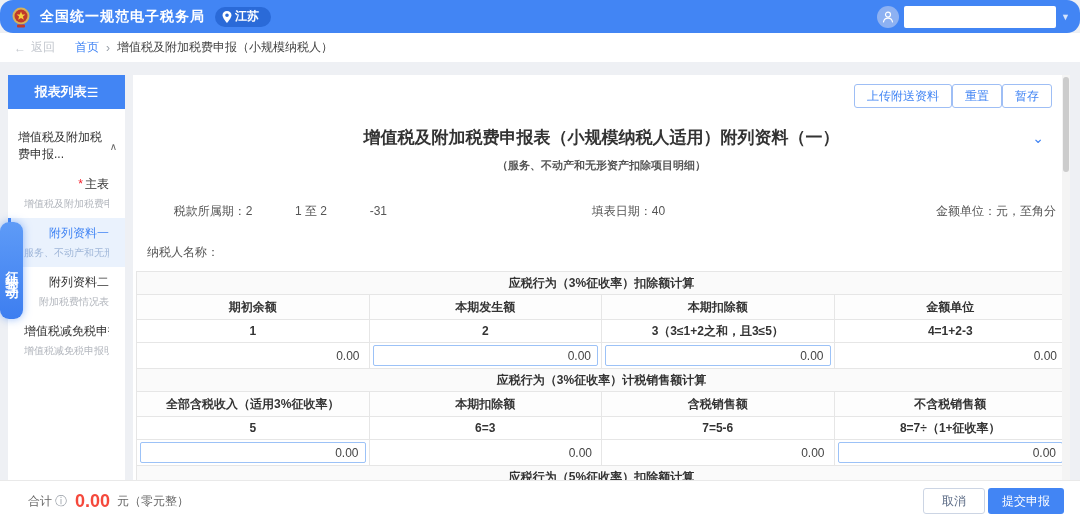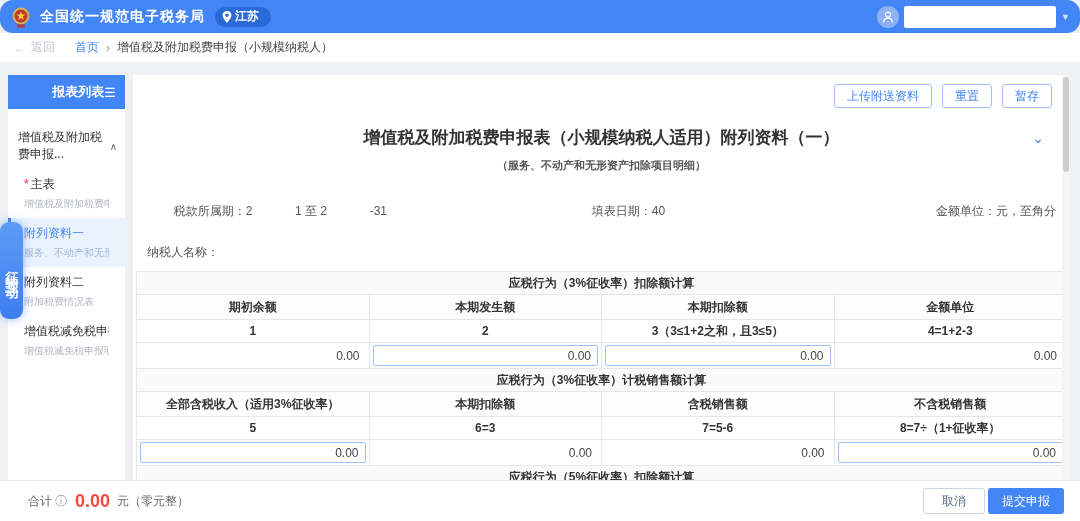--- a/index.html
+++ b/index.html
@@ -26,43 +26,43 @@
   
   .breadcrumb { position:absolute; left:0; top:33px; right:0; height:29px; background:#fff;
     display:flex; align-items:center; padding:0 14px; font-size:12px; z-index:10; }
   .back-group { display:flex; align-items:center; gap:5px; color:#c3c7ce; cursor:pointer; }
   .crumb-home { color:#4285f4; margin-left:20px; cursor:pointer; }
   .crumb-sep { color:#9aa0a8; margin:0 7px; }
   .crumb-cur { color:#444; }
   
   .sidebar { position:absolute; left:8px; top:75px; width:117px; bottom:41px; background:#fff; }
   .sidebar-header { height:34px; background:#4285f4; color:#fff; display:flex;
-    align-items:center; justify-content:flex-end; padding:3px 9px; font-size:13px; font-weight:bold; }
+    align-items:center; justify-content:center; padding:3px 9px; font-size:13px; font-weight:bold; }
   .menu-icon { font-size:13px; cursor:pointer; font-weight:normal; }
   .tree { padding:14px 0 0 0; }
   .tree-group { display:flex; align-items:center; justify-content:space-between;
     padding:6px 8px 6px 10px; font-size:12px; color:#333; cursor:pointer; }
   .tree-group .caret { color:#666; font-size:10px; }
-  .tree-item { padding:7px 16px 7px 13px; cursor:pointer; border-left:3px solid transparent; }
+  .tree-item { padding:7px 16px 7px 13px; cursor:pointer; border-left:3px solid transparent;text-align:right; }
   .tree-item .ti-label { font-size:12px; color:#333; white-space:nowrap; overflow:hidden; }
   .tree-item .ti-sub { font-size:10px; color:#b2b6bd; margin-top:4px; white-space:nowrap; overflow:hidden; }
   .tree-item.active { background:#eaf2fd; border-left-color:#4285f4; }
   .tree-item.active .ti-label { color:#4285f4; }
   .tree-item.active .ti-sub { color:#9fb6d8; }
   .req-star { color:#f5222d; margin-right:2px; }
   .float-tab { position:absolute; left:0; top:222px; width:23px; height:97px;
     background:linear-gradient(#5e9bf7,#3d7ef0); border-radius:9px;
     box-shadow:0 0 8px rgba(66,133,244,.55);
     color:#fff; font-size:13px; font-weight:bold; z-index:30; cursor:pointer;
     writing-mode:vertical-lr; text-orientation:upright; letter-spacing:5px;
     display:flex; align-items:center; justify-content:center; }
   
   .main { position:absolute; left:133px; right:10px; top:75px; bottom:41px;
     background:#fff; overflow:hidden; }
-  .toolbar { display:flex; justify-content:flex-end; gap:10px; padding:9px 18px 0 0; }
+  .toolbar { display:flex; justify-content:flex-end; padding:9px 18px 0 0; }
   .btn-outline { height:24px; padding:0 12px; background:#fff; border:1px solid #9ebef5;
     border-radius:3px; color:#4285f4; font-size:12px; cursor:pointer;
     font-family:inherit; }
   .title-wrap { position:relative; margin-top:18px; }
   .page-title { text-align:center; font-size:17px; font-weight:bold; color:#333; }
   .title-chevron { position:absolute; right:26px; top:4px; color:#4285f4; font-size:14px; cursor:pointer; }
   .page-subtitle { text-align:center; font-size:11px; font-weight:bold; color:#555; margin-top:9px; }
   .meta { padding:0 14px; font-size:12px; color:#555; }
   .meta-row1 { display:flex; align-items:center; margin-top:16px; white-space:pre; }
   .meta-a { width:46%; }

